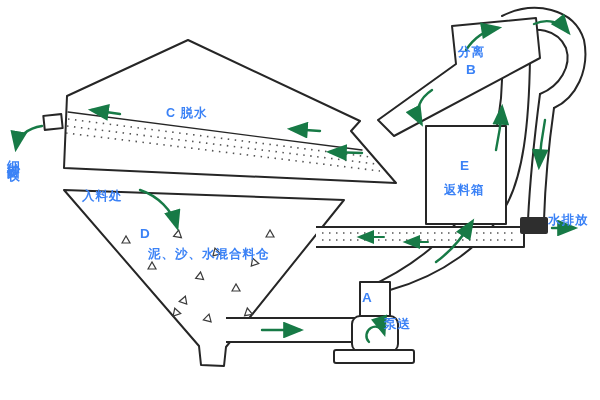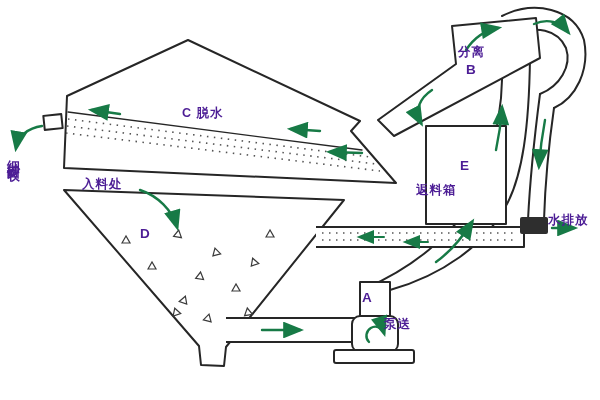--- a/index.html
+++ b/index.html
@@ -8,21 +8,21 @@
     font-family:"Liberation Sans",sans-serif;overflow:hidden;
   }
   .stage svg{position:absolute;left:0;top:0;}
   .ln{stroke:var(--outline);stroke-width:2;fill:none;stroke-linejoin:round;stroke-linecap:round;}
   .solid{stroke:var(--outline);stroke-width:2;fill:#ffffff;stroke-linejoin:round;}
   .dash{stroke:var(--texture);stroke-width:1.6;stroke-dasharray:1.5 5.5;fill:none;}
   .tri{stroke:#3a3a3a;stroke-width:1.2;fill:none;}
   .arrow{stroke:var(--arrow);stroke-width:2.4;fill:none;stroke-linecap:round;}
   .arrow.thin{stroke-width:2;}
   .lbl{
-    position:absolute;color:#4c1d95;font-size:12.5px;font-weight:600;
+    position:absolute;color:#3b82f6;font-size:12.5px;font-weight:600;
     white-space:nowrap;letter-spacing:1px;z-index:5;
   }
   .lbl.id{font-size:13.5px;font-weight:700;letter-spacing:0;}
   .vert{writing-mode:vertical-rl;letter-spacing:3px;font-size:13px;}
 </style>
 </head>
 <body>
 
 <div class="stage">
 
@@ -101,25 +101,26 @@
       <path class="arrow" marker-end="url(#ah)" d="M369 342 A9 9 0 1 1 384 333"></path>
       <path class="arrow" marker-end="url(#ah)" d="M436 262 C450 252 462 238 472 222"></path>
       <path class="arrow" marker-end="url(#ah)" d="M496 150 C499 136 501 122 502 108"></path>
       <path class="arrow" marker-end="url(#ah)" d="M545 120 C542 136 540 152 539 166"></path>
       <path class="arrow thin" marker-end="url(#ah)" d="M384 237 L360 237"></path>
       <path class="arrow thin" marker-end="url(#ah)" d="M428 242 L406 242"></path>
       <path class="arrow" marker-end="url(#ah)" d="M552 228 L574 228"></path>
     </g>
   </svg>
 
-  <div class="lbl" style="left:182px;top:105px;">C 脱水</div>
+  <div class="lbl" style="left:166px;top:105px;">C 脱水</div>
   <div class="lbl" style="left:458px;top:44px;">分离</div>
   <div class="lbl id" style="left:466px;top:62px;">B</div>
   <div class="lbl vert" style="left:4px;top:150px;">细砂回收</div>
-  <div class="lbl" style="left:82px;top:176px;">入料处</div>
+  <div class="lbl" style="left:82px;top:188px;">入料处</div>
   <div class="lbl id" style="left:140px;top:226px;">D</div>
+  <div class="lbl" style="left:148px;top:246px;">泥、沙、水混合料仓</div>
   <div class="lbl id" style="left:362px;top:290px;">A</div>
   <div class="lbl" style="left:384px;top:316px;">泵送</div>
   <div class="lbl id" style="left:460px;top:158px;">E</div>
-  <div class="lbl" style="left:416px;top:182px;">返料箱</div>
+  <div class="lbl" style="left:444px;top:182px;">返料箱</div>
   <div class="lbl" style="left:548px;top:212px;">水排放</div>
 
 </div>
 
 </body></html>

